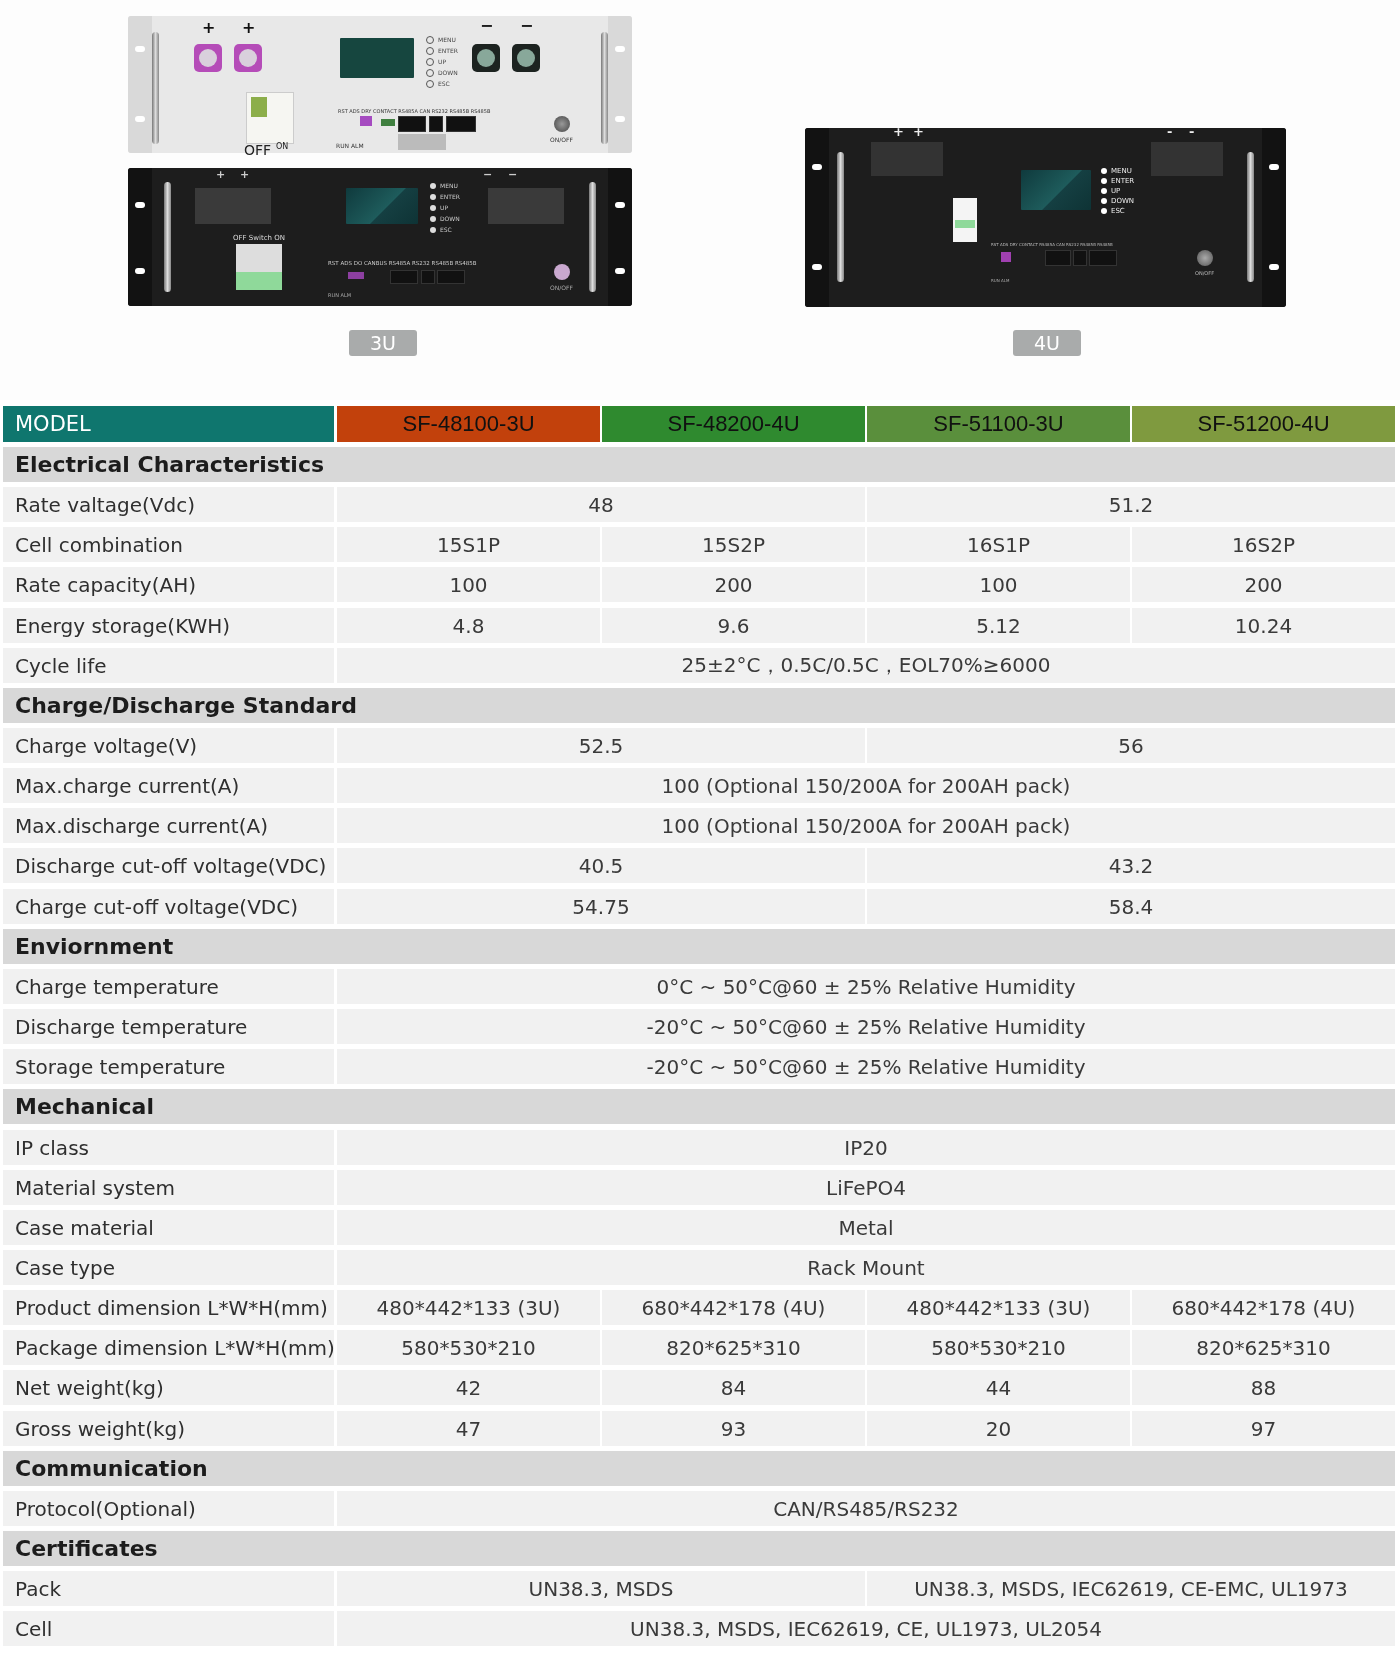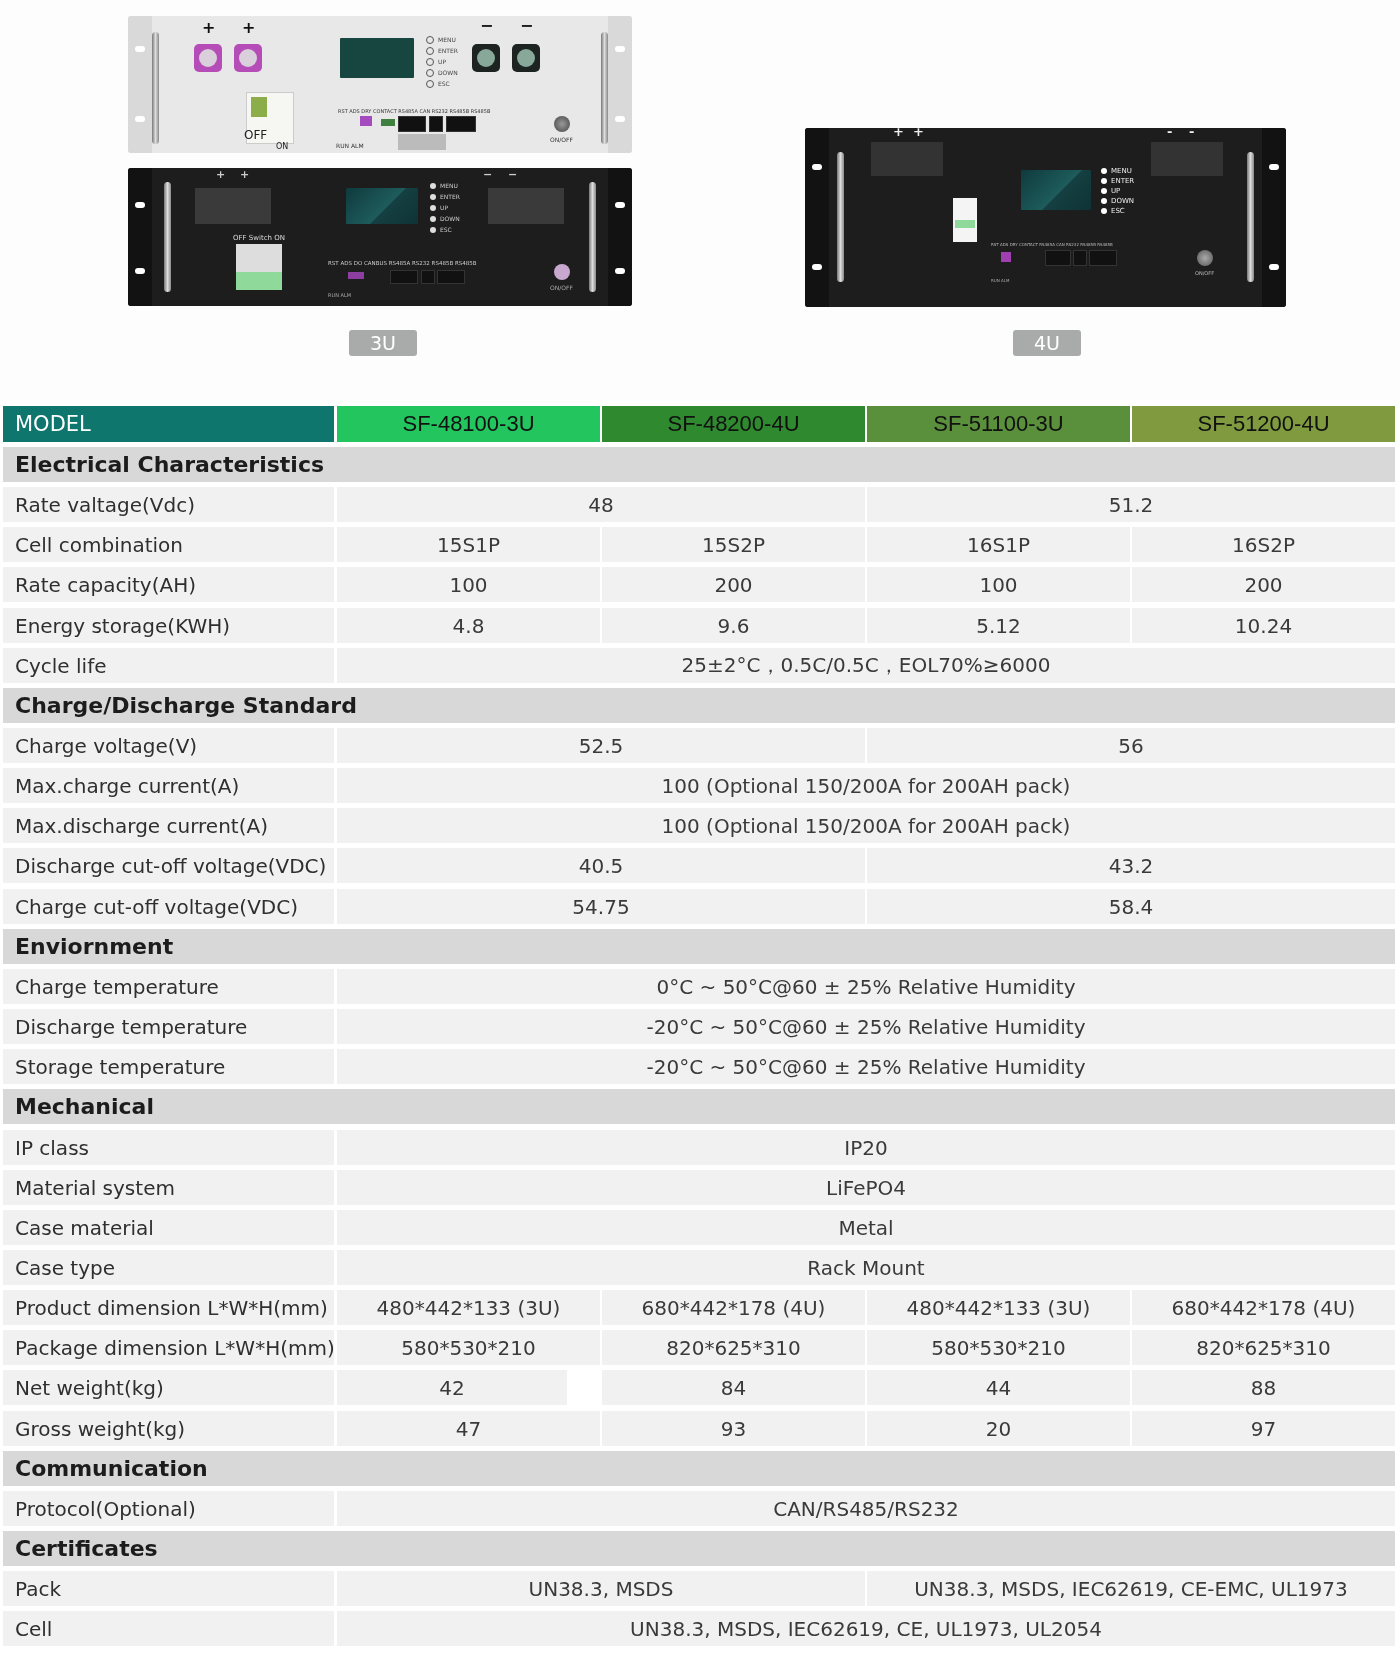--- a/index.html
+++ b/index.html
@@ -78,21 +78,21 @@
     <div class="btnlist" style="left:298px;top:18px;color:#444">
       <div><span class="dot" style="border:1px solid #555"></span><span>MENU</span></div>
       <div><span class="dot" style="border:1px solid #555"></span><span>ENTER</span></div>
       <div><span class="dot" style="border:1px solid #555"></span><span>UP</span></div>
       <div><span class="dot" style="border:1px solid #555"></span><span>DOWN</span></div>
       <div><span class="dot" style="border:1px solid #555"></span><span>ESC</span></div>
     </div>
     <div style="position:absolute;left:118px;top:76px;width:46px;height:50px;background:#f6f6f2;border:1px solid #ccc">
         <div style="margin:4px 0 0 4px;width:16px;height:20px;background:#8cae4a"></div>
       </div>
-    <span class="smalltxt" style="left:116px;top:112px;font-size:12px;color:#222">OFF</span>
+    <span class="smalltxt" style="left:116px;top:126px;font-size:14px;color:#222">OFF</span>
     <span class="smalltxt" style="left:148px;top:126px;font-size:8px;color:#222">ON</span>
     <span class="smalltxt" style="left:210px;top:92px;color:#333;font-size:5px">RST  ADS   DRY CONTACT  RS485A CAN  RS232 RS485B RS485B</span>
     <div class="port" style="left:270px;top:100px;width:26px;height:14px"></div>
     <div class="port" style="left:301px;top:100px;width:12px;height:14px"></div>
     <div class="port" style="left:318px;top:100px;width:28px;height:14px"></div>
     <div style="position:absolute;left:232px;top:100px;width:12px;height:10px;background:#a54bc0"></div>
     <div style="position:absolute;left:253px;top:103px;width:14px;height:7px;background:#3f7f3f"></div>
     <div style="position:absolute;left:270px;top:118px;width:48px;height:16px;background:#bbb"></div>
     <span class="smalltxt" style="left:208px;top:126px;color:#333">RUN ALM</span>
     <div style="position:absolute;left:426px;top:100px;width:16px;height:16px;border-radius:50%;background:radial-gradient(#999,#444)"></div>
@@ -177,21 +177,21 @@
     <div style="position:absolute;left:392px;top:122px;width:16px;height:16px;border-radius:50%;background:radial-gradient(#aaa,#555)"></div>
     <span class="smalltxt" style="left:390px;top:142px;color:#bbb;font-size:5px">ON/OFF</span>
   </div>
 
   <div class="ulabel" style="left:1013px;top:330px;width:68px;">4U</div>
 </div>
 
 <div class="table" id="spec-table">
 
   <div class="hdr model" style="left:3px;width:331px;background:#0f766e">MODEL</div>
-  <div class="hdr" style="left:337px;width:263px;background:#22c55e">SF-48100-3U</div>
+  <div class="hdr" style="left:337px;width:263px;background:#c2410c">SF-48100-3U</div>
   <div class="hdr" style="left:602px;width:263px;background:#2f8a2f">SF-48200-4U</div>
   <div class="hdr" style="left:867px;width:263px;background:#5a8f3c">SF-51100-3U</div>
   <div class="hdr" style="left:1132px;width:263px;background:#7f9a3f">SF-51200-4U</div>
 <div class="row section" style="top: 447px;">
       <span class="title">Electrical Characteristics</span>
     </div>
     <div class="row" style="top: 487px;">
       <div class="cell label">Rate valtage(Vdc)</div>
       <div class="cell" style="left: 334px; width: 528px;">48</div>
       <div class="cell" style="left: 864px; width: 528px;">51.2</div>
@@ -290,21 +290,21 @@
     </div>
     <div class="row" style="top: 1330px;">
       <div class="cell label">Package dimension L*W*H(mm)</div>
       <div class="cell" style="left: 334px; width: 263px;">580*530*210</div>
       <div class="cell" style="left: 599px; width: 263px;">820*625*310</div>
       <div class="cell" style="left: 864px; width: 263px;">580*530*210</div>
       <div class="cell" style="left: 1129px; width: 263px;">820*625*310</div>
     </div>
     <div class="row" style="top: 1370px;">
       <div class="cell label">Net weight(kg)</div>
-      <div class="cell" style="left: 334px; width: 230px;">42</div>
+      <div class="cell" style="left: 334px; width: 263px;">42</div>
       <div class="cell" style="left: 599px; width: 263px;">84</div>
       <div class="cell" style="left: 864px; width: 263px;">44</div>
       <div class="cell" style="left: 1129px; width: 263px;">88</div>
     </div>
     <div class="row" style="top: 1411px;">
       <div class="cell label">Gross weight(kg)</div>
       <div class="cell" style="left: 334px; width: 263px;">47</div>
       <div class="cell" style="left: 599px; width: 263px;">93</div>
       <div class="cell" style="left: 864px; width: 263px;">20</div>
       <div class="cell" style="left: 1129px; width: 263px;">97</div>

